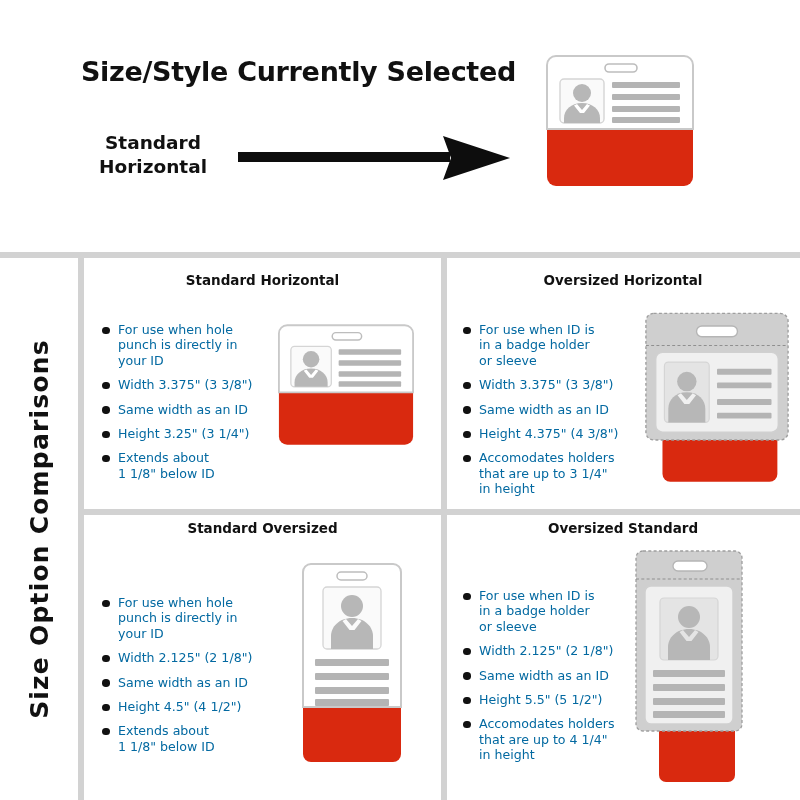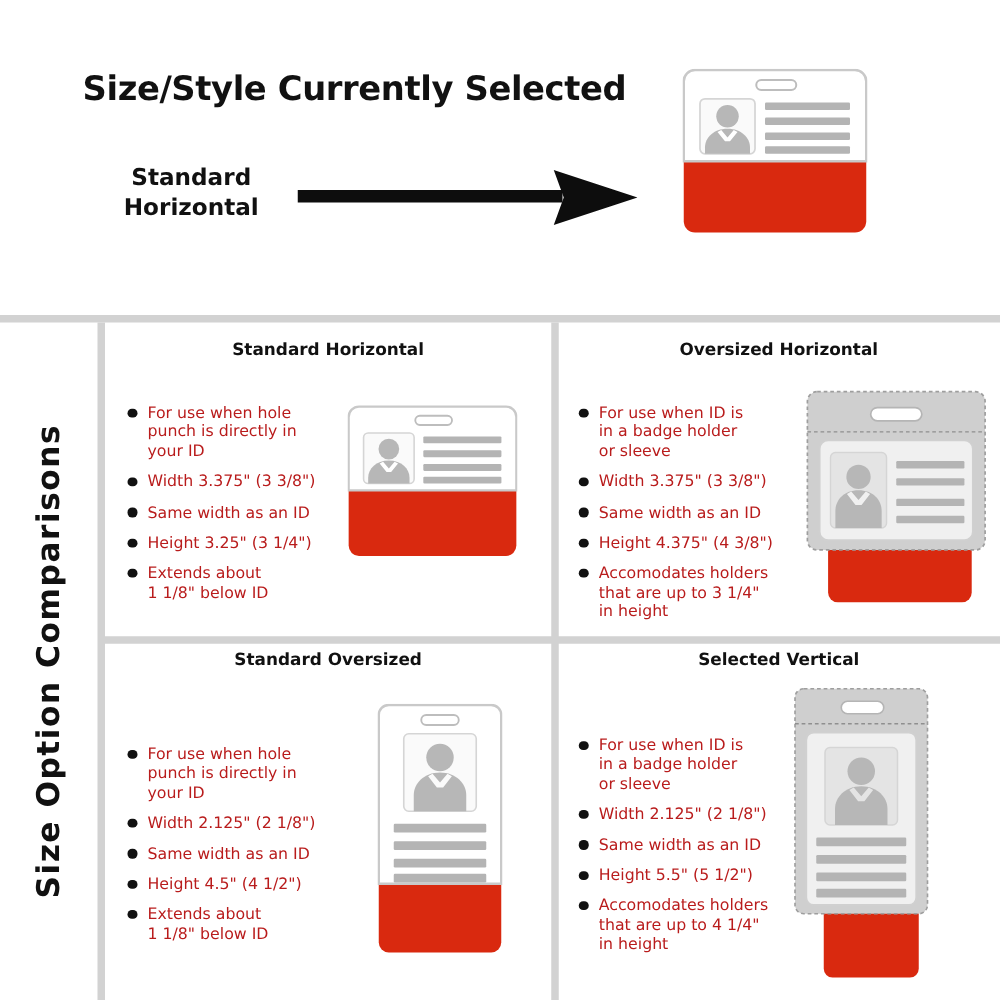--- a/index.html
+++ b/index.html
@@ -9,21 +9,21 @@
     font-family:"DejaVu Sans","Liberation Sans",sans-serif;
     color:#141414;
     overflow:hidden;
     position:relative;
   }
   .stage{position:absolute;left:0;top:0;width:800px;height:800px;}
 
   
   .top-title{
     position:absolute;left:66px;top:56px;width:450px;
-    text-align:left;
+    text-align:right;
     font-size:27px;font-weight:bold;letter-spacing:-0.3px;
     color:#111111;
     white-space:nowrap;
   }
   .sel-label{
     position:absolute;left:82px;top:131px;width:142px;
     text-align:center;
     font-size:18.5px;font-weight:bold;line-height:24px;
     color:#111111;
   }
@@ -55,21 +55,21 @@
   .panel-title{
     position:absolute;left:0;top:0;width:100%;
     text-align:center;font-size:13.5px;font-weight:bold;color:#111111;
     white-space:nowrap;
   }
   .bullets{position:absolute;}
   .bullet{
     position:relative;
     padding-left:16px;
     font-size:12.6px;line-height:15.4px;
-    color:#b91c1c;
+    color:#0369a1;
     margin-bottom:9px;
     white-space:pre-line;
   }
   .bullet:before{
     content:"";
     position:absolute;left:0px;top:4.5px;
     width:7.5px;height:7.5px;border-radius:50%;
     background:#111111;
   }
 
@@ -221,21 +221,21 @@
           <rect x="13" y="96" width="74" height="7" rx="1"></rect>
           <rect x="13" y="110" width="74" height="7" rx="1"></rect>
           <rect x="13" y="124" width="74" height="7" rx="1"></rect>
           <rect x="13" y="136" width="74" height="7" rx="1"></rect>
         </g>
       </svg>
     </div>
   </div>
 
   <div class="panel" style="left:453px;top:520px;width:340px;height:270px;">
-    <div class="panel-title">Selected Vertical</div>
+    <div class="panel-title">Oversized Standard</div>
     <div class="bullets" style="left:10px;top:68px;width:175px;">
       <div class="bullet">For use when ID is
 in a badge holder
 or sleeve</div>
       <div class="bullet">Width 2.125" (2 1/8")</div>
       <div class="bullet">Same width as an ID</div>
       <div class="bullet">Height 5.5" (5 1/2")</div>
       <div class="bullet">Accomodates holders
 that are up to 4 1/4"
 in height</div>

